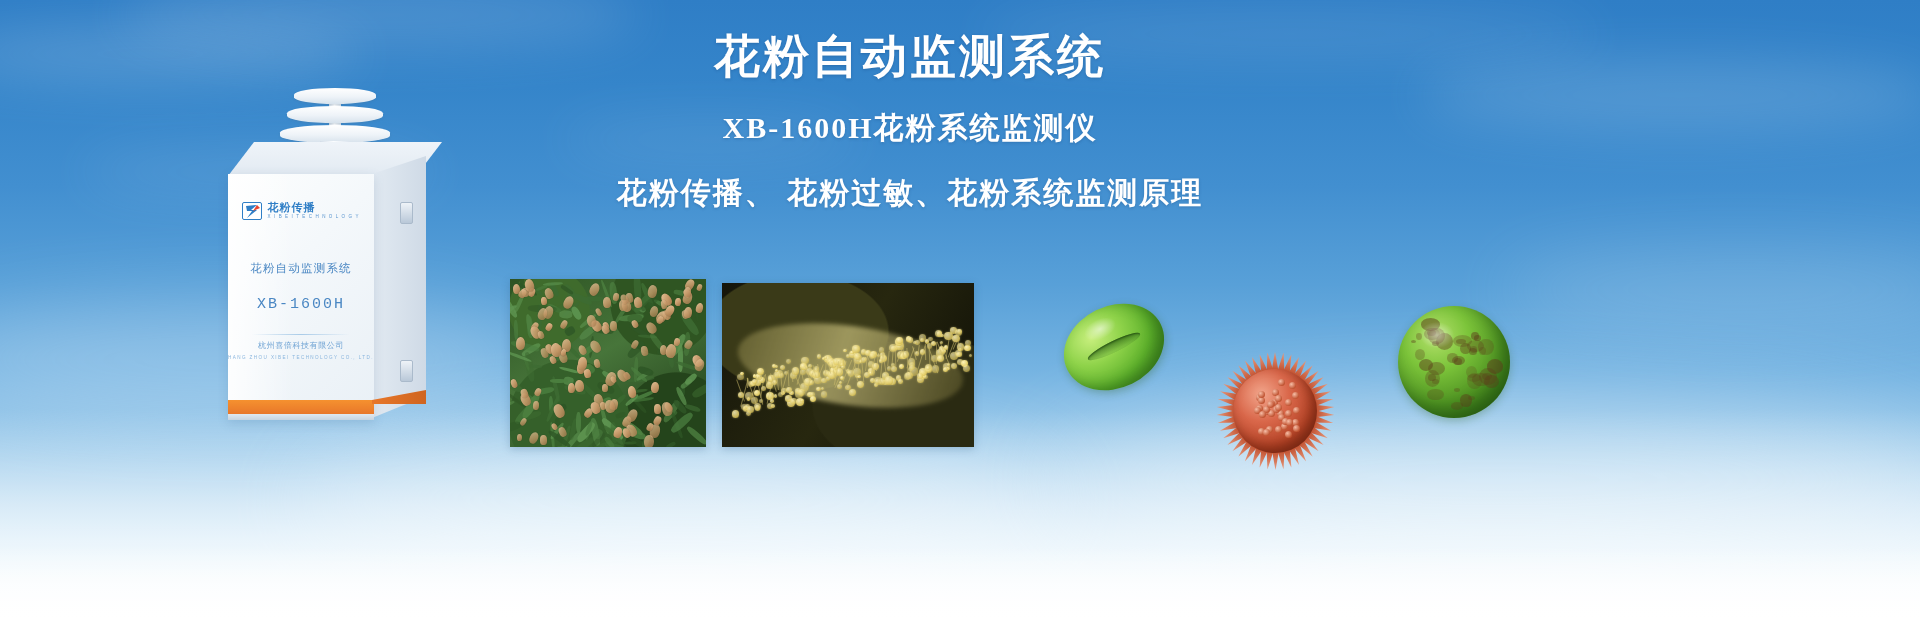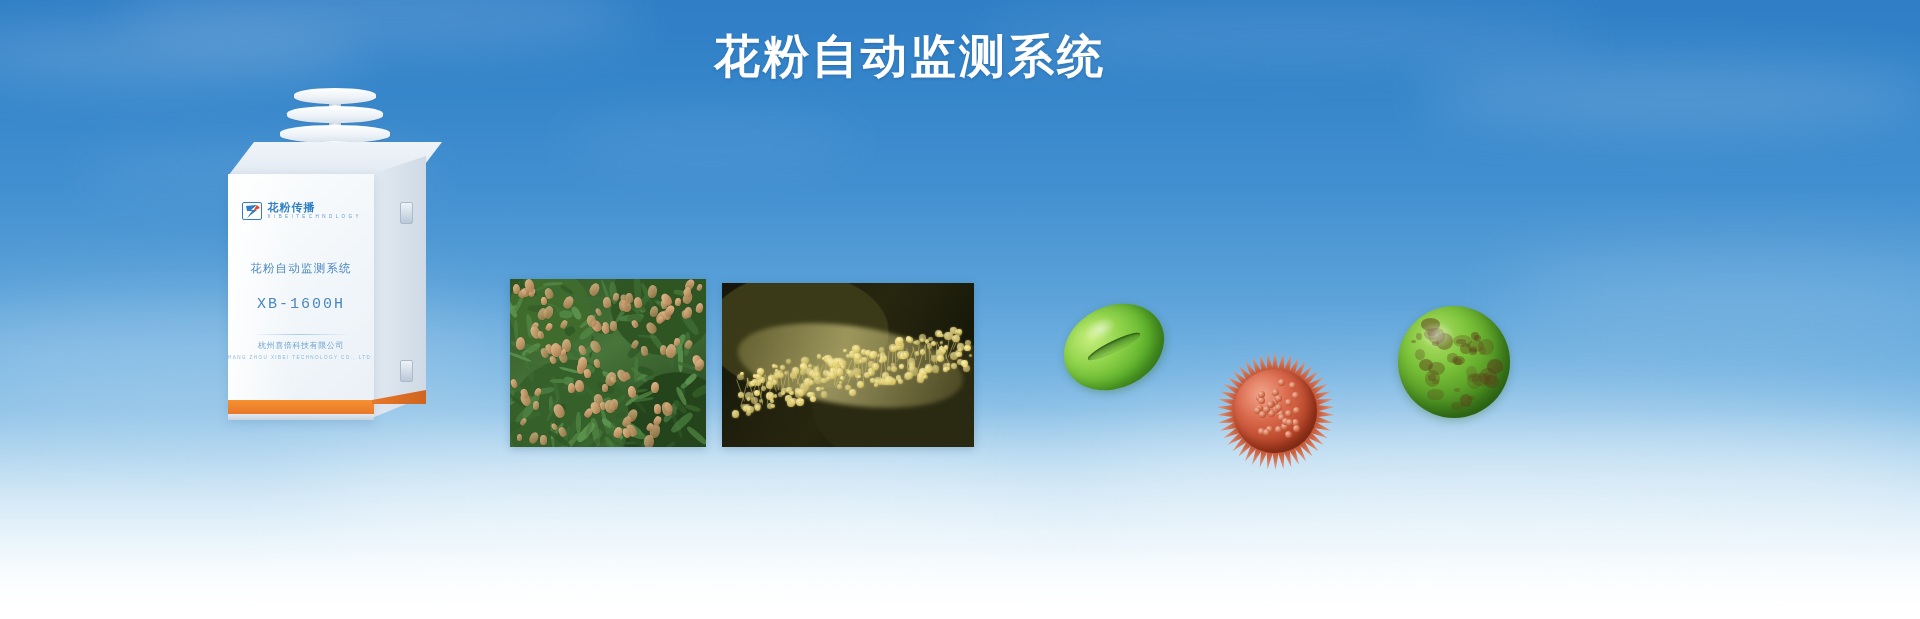--- a/index.html
+++ b/index.html
@@ -299,20 +299,22 @@
   <div class="cloud c6"></div>
   <div class="cloud c7"></div>
   <div class="cloud c8"></div>
   <div class="cloud c9"></div>
   <div class="cloud c10"></div>
   <div class="haze"></div>
   <div class="haze2"></div>
 
   <div class="headline-block">
     <div class="title-main">花粉自动监测系统</div>
+    <div class="title-sub">XB-1600H花粉系统监测仪</div>
+    <div class="title-third">花粉传播、 花粉过敏、花粉系统监测原理</div>
   </div>
 
   <div class="device">
     <div class="stem"></div>
     <div class="disc disc1"></div>
     <div class="disc disc2"></div>
     <div class="disc disc3"></div>
     <div class="neck"></div>
 
     <div class="cab-top"></div>

